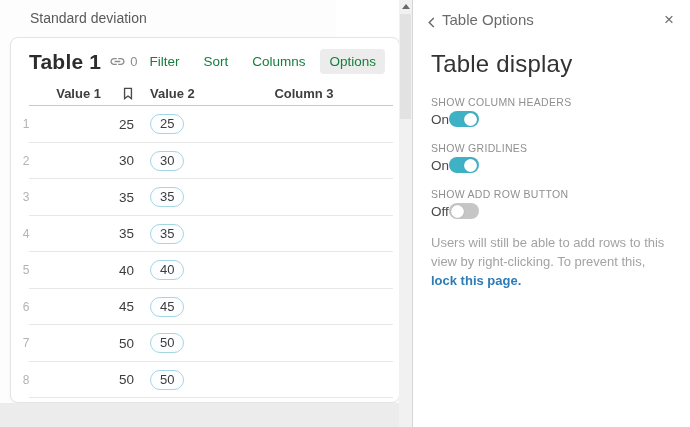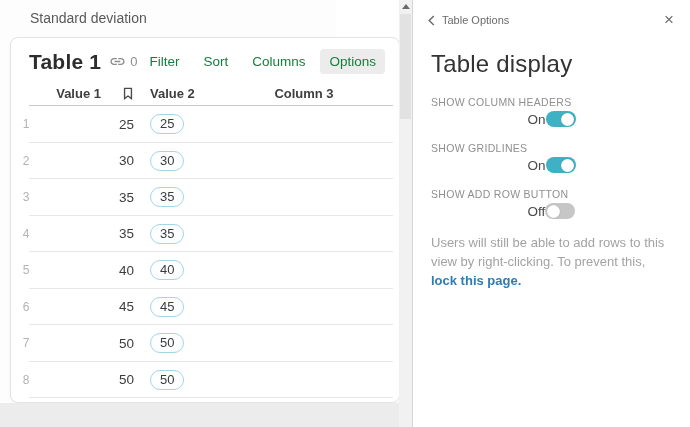--- a/index.html
+++ b/index.html
@@ -43,30 +43,30 @@
 
   .scrollbar { position:absolute; left:399px; top:0; width:13px; height:427px; background:#f1f1f1; }
   .sb-arrow { position:absolute; top:4px; left:3px; width:0; height:0;
               border-left:4px solid transparent; border-right:4px solid transparent; border-bottom:5px solid #6a6a6a; }
   .sb-thumb { position:absolute; top:14px; left:1px; width:11px; height:105px; background:#e2e2e2; }
 
   
   .right-panel { position:absolute; left:412px; top:0; width:278px; height:427px; background:#fff;
                  border-left:1px solid #d6d6d6; }
   .panel-top { display:flex; align-items:center; padding:9px 12px 0 14px; }
-  .back-btn { display:flex; align-items:flex-end; gap:6px; color:#6b6b6b; font-size:11px; cursor:pointer; }
+  .back-btn { display:flex; align-items:flex-end; gap:6px; color:#6b6b6b; font-size:15px; cursor:pointer; }
   .back-btn svg { width:9px; height:11px; stroke:#6b6b6b; stroke-width:1.6; fill:none; }
   .close-btn { margin-left:auto; color:#6f6f6f; font-size:17px; line-height:1; cursor:pointer; padding:2px 4px; }
 
   .panel-heading { margin:20px 18px 0; font-size:24px; color:#333; font-weight:400; letter-spacing:.2px; }
 
   .settings { margin:18px 18px 0; }
   .setting { margin-bottom:15px; }
   .setting-label { font-size:10.5px; letter-spacing:.3px; color:#8f8f8f; font-weight:400; }
-  .setting-row { display:flex; align-items:center; justify-content:center; margin-top:3px; }
+  .setting-row { display:flex; align-items:center; justify-content:flex-start; margin-top:3px; }
   .setting-state { font-size:13.5px; color:#4a4a4a; }
   .toggle { position:relative; width:30px; height:16px; border-radius:8px; cursor:pointer; }
   .toggle .knob { position:absolute; top:1.5px; width:13px; height:13px; background:#fff; border-radius:50%;
                   box-shadow:0 0 1px rgba(0,0,0,.3); }
   .toggle.on { background:var(--teal); }
   .toggle.on .knob { right:2px; }
   .toggle.off { background:#c6c6c6; }
   .toggle.off .knob { left:2px; }
 
   .note { margin:2px 18px 0; font-size:13px; line-height:1.45; color:#a3a3a3; }

